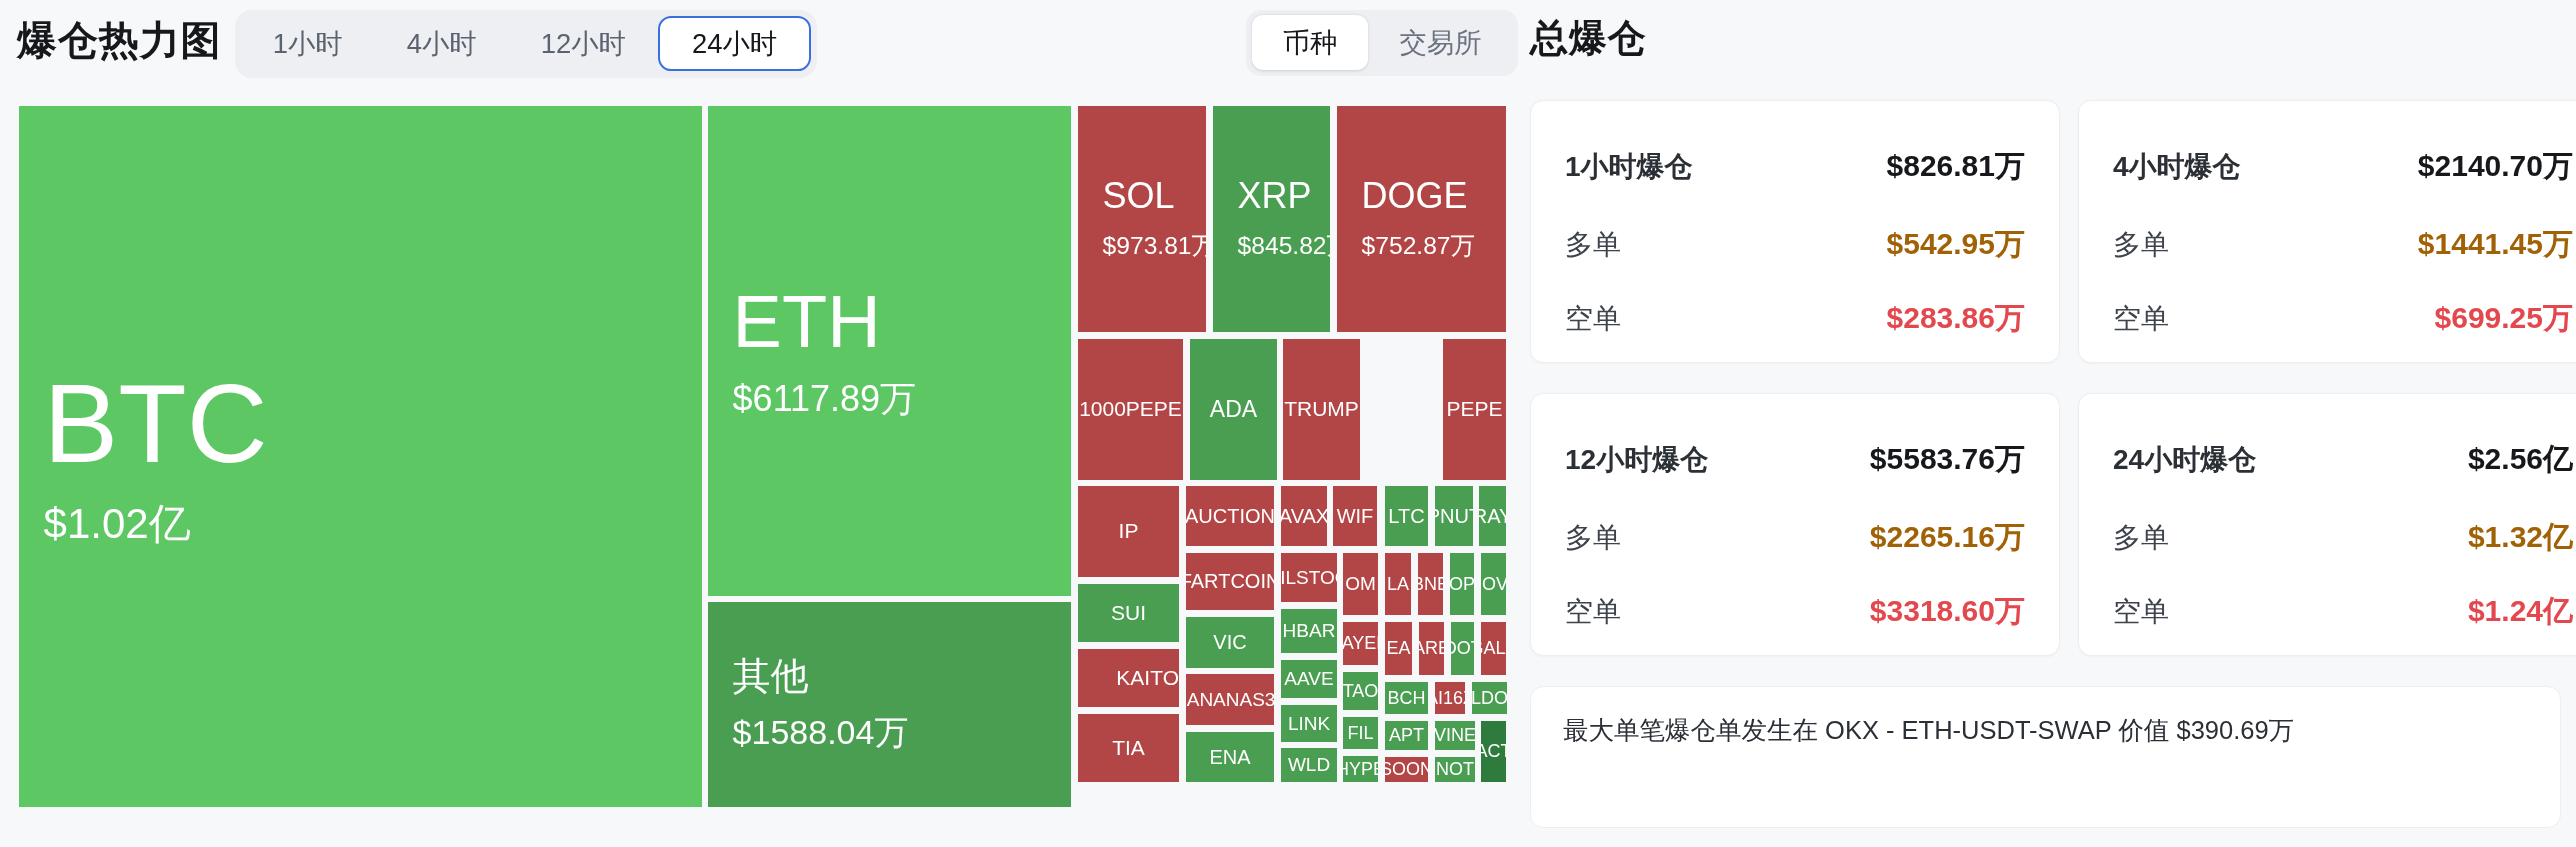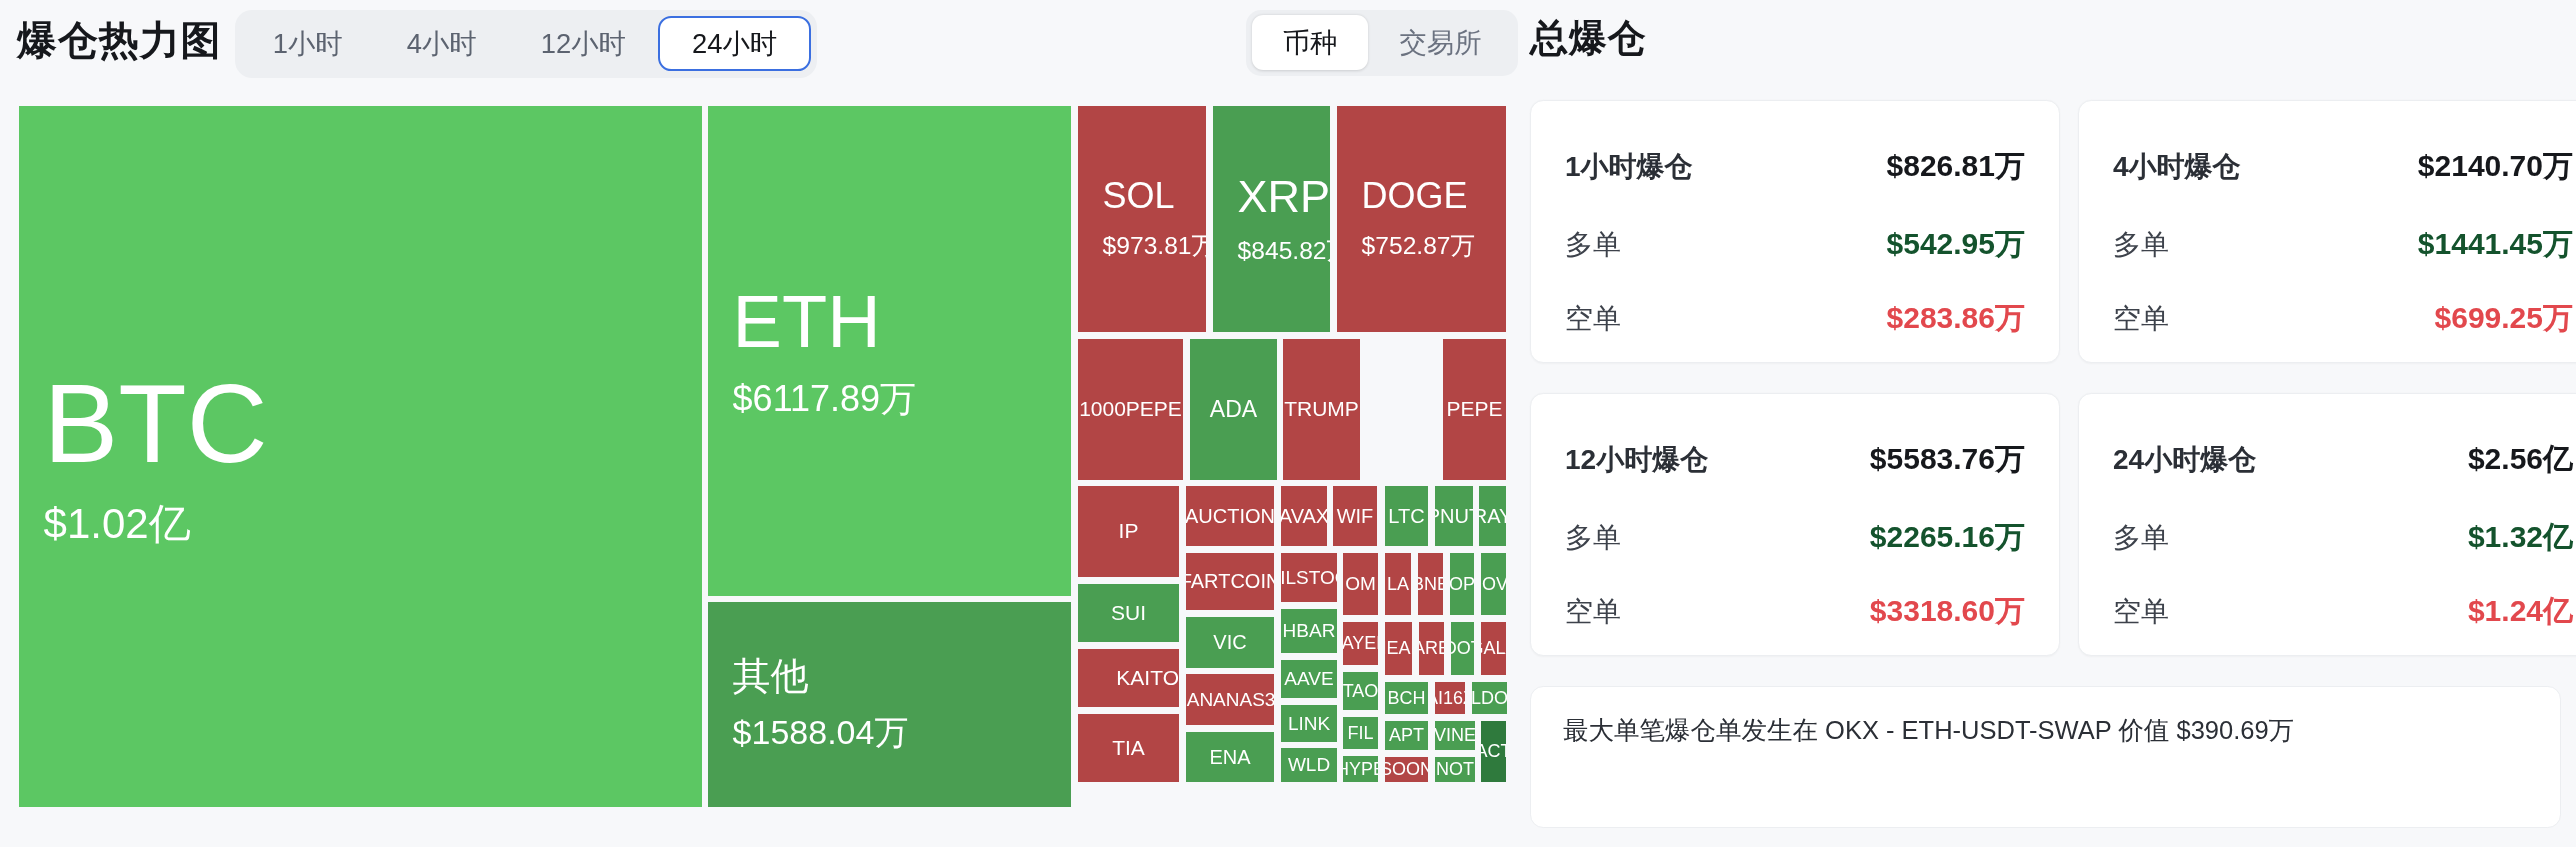--- a/index.html
+++ b/index.html
@@ -85,21 +85,21 @@
     background: #ffffff; border: 1.9px solid #eceef1; border-radius: 13.2px;
     box-shadow: 0 0.9px 1.9px rgba(0,0,0,.03);
   }
   .stat-row {
     position: absolute; left: 34px; right: 34px;
     display: flex; justify-content: space-between; align-items: baseline;
   }
   .stat-row .lbl { font-size: 28px; color: #3d424b; }
   .stat-row.head .lbl { font-weight: 700; color: #2b2f36; }
   .stat-row .val { font-size: 30px; font-weight: 700; color: #16181c; }
-  .stat-row .val.long { color: #14532d; }
+  .stat-row .val.long { color: #a16207; }
   .stat-row .val.short { color: #e2484d; }
   .r0 { top: 45px; } .r1 { top: 123px; gap: 48px; } .r2 { top: 197px; }
 
   #summary-card {
     position: absolute; left: 0; top: 586px;
     width: 1031px; height: 142px;
     background: #ffffff; border: 1.9px solid #eceef1; border-radius: 13.2px;
   }
   #summary-card p {
     font-size: 25.5px; color: #2b2f36; line-height: 1.62;
@@ -136,21 +136,21 @@
     </div>
     <div class="tile pad" style="left: 689px; top: 496px; width: 367px; height: 209px; background: rgb(74, 158, 82);">
       <div class="sym" style="font-size: 38px; font-weight: 400; margin-bottom: 17px;">其他</div>
       <div class="amt" style="font-size: 34px;">$1588.04万</div>
     </div>
     <div class="tile pad" style="left: 1059px; top: 0px; width: 132px; height: 230px; background: rgb(178, 69, 69);">
       <div class="sym" style="font-size: 36px; font-weight: 400; margin-bottom: 17px;">SOL</div>
       <div class="amt" style="font-size: 24.6px;">$973.81万</div>
     </div>
     <div class="tile pad" style="left: 1194px; top: 0px; width: 121px; height: 230px; background: rgb(74, 158, 82);">
-      <div class="sym" style="font-size: 45px; font-weight: 400; margin-bottom: 17px;">XRP</div>
+      <div class="sym" style="font-size: 36px; font-weight: 400; margin-bottom: 17px;">XRP</div>
       <div class="amt" style="font-size: 24.6px;">$845.82万</div>
     </div>
     <div class="tile pad" style="left: 1318px; top: 0px; width: 173px; height: 230px; background: rgb(178, 69, 69);">
       <div class="sym" style="font-size: 36px; font-weight: 400; margin-bottom: 17px;">DOGE</div>
       <div class="amt" style="font-size: 24.6px;">$752.87万</div>
     </div>
     <div class="tile center" style="left: 1059px; top: 233px; width: 109px; height: 145px; background: rgb(178, 69, 69);">
       <div class="sym" style="font-size: 21px;">1000PEPE</div>
     </div>
     <div class="tile center" style="left: 1171px; top: 233px; width: 91px; height: 145px; background: rgb(74, 158, 82);">

